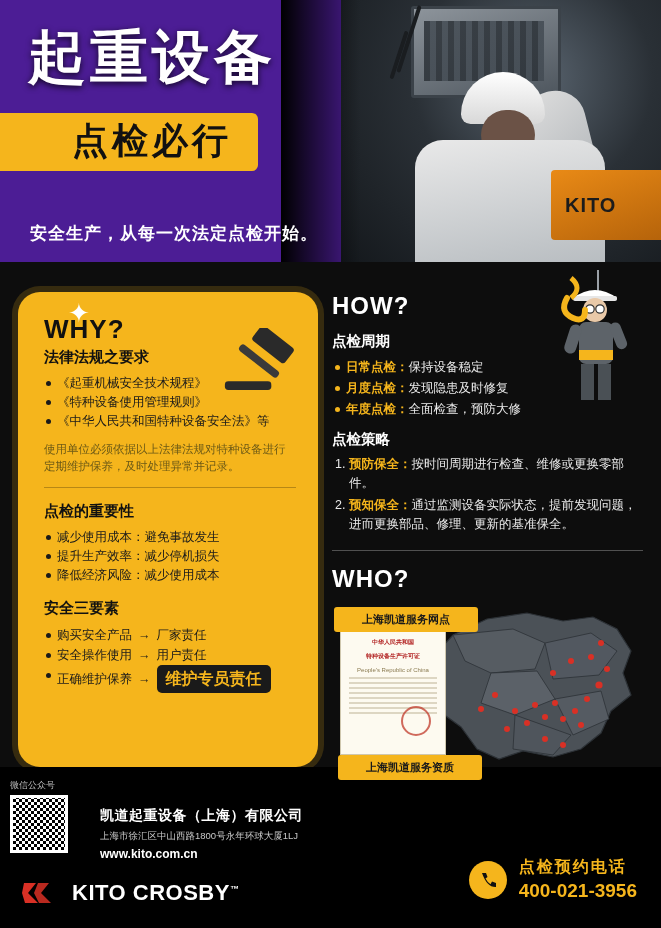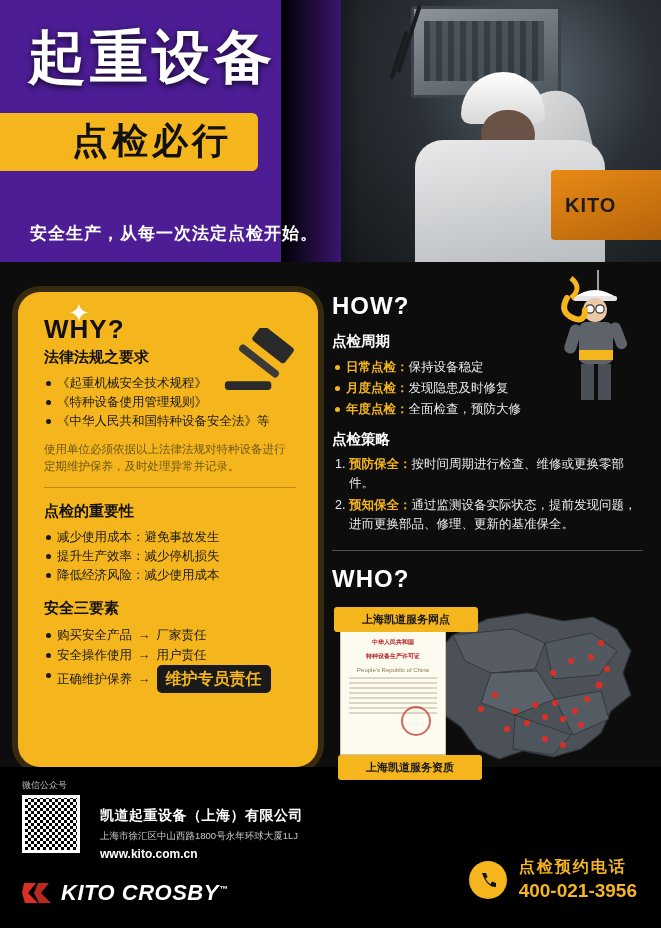--- a/index.html
+++ b/index.html
@@ -346,21 +346,21 @@
     border: 2px solid #c0392b;
     border-radius: 50%;
     opacity: .75;
   }
 
   
   .footer {
     position: relative;
     height: 161px;
     background: #000;
-    padding: 12px 18px 0 22px;
+    padding: 12px 18px 0 10px;
   }
   .wechat-label {
     font-size: 9px;
     color: #bdbdbd;
     margin-bottom: 3px;
   }
   .qr {
     width: 58px; height: 58px;
     background:
       repeating-linear-gradient(90deg,#fff 0 3px,#000 3px 6px),
@@ -377,21 +377,21 @@
   }
   .company .c2 {
     font-size: 9.5px; color: #c8c8c8; margin-top: 5px;
   }
   .company .c3 {
     font-size: 12px; font-weight: bold; color: #fff; margin-top: 4px;
   }
   .brand {
     position: absolute;
     left: 22px; bottom: 22px;
-    display: flex; align-items: flex-end; gap: 9px; font-style: italic;
+    display: flex; align-items: flex-end; gap: 20px;
   }
   .brand-mark {
     width: 30px; height: 26px;
   }
   .brand-text {
     font-size: 22px; font-weight: bold; color: #fff; letter-spacing: .5px;
   }
   .brand-tm { font-size: 9px; vertical-align: super; color: #fff; }
   .phone-box {
     position: absolute;

